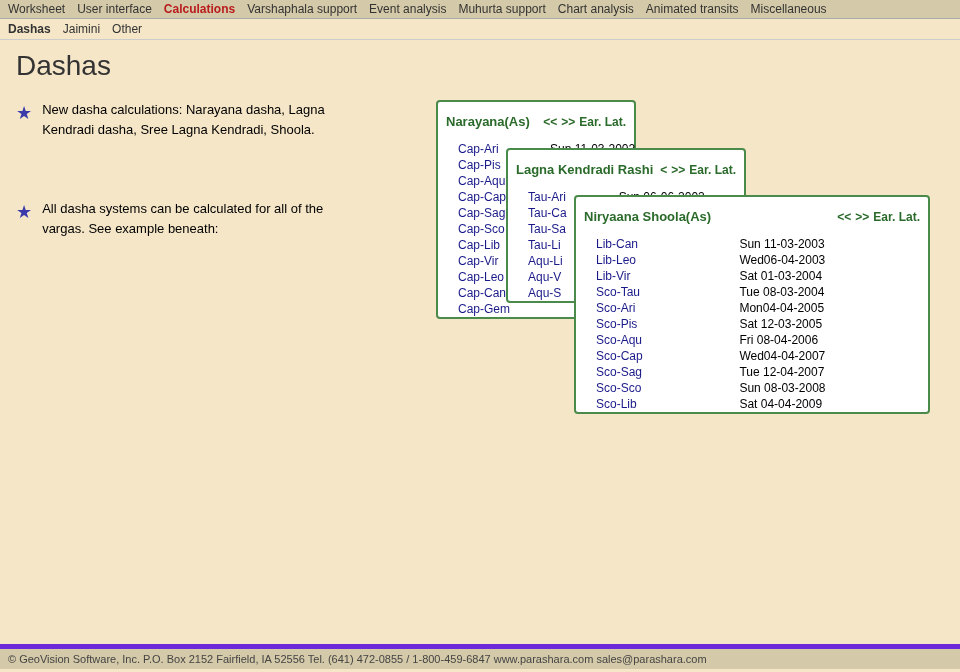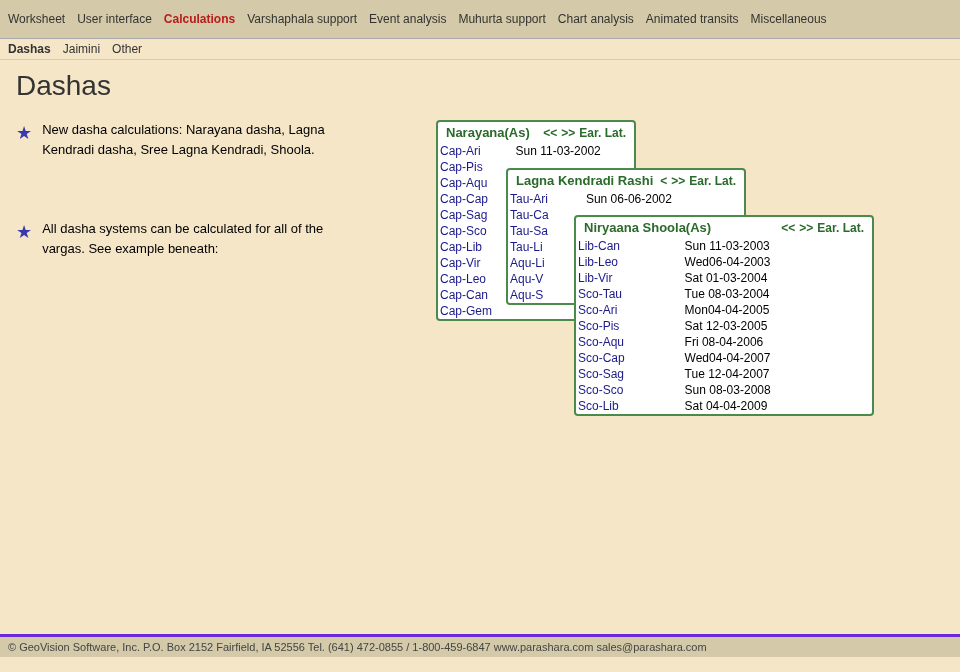--- a/index.html
+++ b/index.html
@@ -5,21 +5,21 @@
     * { margin: 0; padding: 0; box-sizing: border-box; }
     body {
       background-color: #f5e6c8;
       font-family: Arial, sans-serif;
       font-size: 13px;
       color: #000;
     }
     
     #top-nav {
       background-color: #d4c9a8;
-      padding: 12px 8px;
+      padding: 2px 8px;
       display: flex;
       gap: 12px;
       align-items: center;
       border-bottom: 1px solid #aaa;
     }
     #top-nav span {
       font-size: 12px;
       cursor: pointer;
       color: #333;
     }
@@ -75,38 +75,38 @@
     .panel {
       position: absolute;
       border: 2px solid #4a8a4a;
       background: #fff;
       border-radius: 4px;
     }
     .panel-header {
       display: flex;
       justify-content: space-between;
       align-items: center;
-      padding: 3px 8px;
+      padding: 12px 8px;
       font-size: 13px;
       font-weight: bold;
       color: #2a6a2a;
     }
     .panel-header .nav-btns {
       display: flex;
       gap: 4px;
       font-size: 12px;
       color: #2a6a2a;
     }
     .panel table {
       width: 100%;
       border-collapse: collapse;
       font-size: 12px;
     }
     .panel table td {
-      padding: 1px 2px;
+      padding: 1px 20px;
       white-space: nowrap;
     }
     .panel table td:first-child {
       color: #1a1a8a;
     }
     
     #panel-narayana {
       top: 0;
       left: 0;
       width: 200px;
@@ -119,26 +119,26 @@
     }
     
     #panel-niryaana {
       top: 90px;
       left: 180px;
       width: 280px;
     }
     
     #footer {
       background-color: #d4c9a8;
-      border-top: 3px solid #6d28d9;
+      border-top: 5px solid #6d28d9;
       padding: 4px 8px;
       font-size: 11px;
       color: #444;
       position: fixed;
-      bottom: 15px;
+      bottom: 3px;
       width: 100%;
     }
     .panels-relative-wrapper {
       position: relative;
       width: 100%;
       height: 360px;
     }
     .content-left {
       position: absolute;
       left: 0;
@@ -280,21 +280,21 @@
               <td></td>
             </tr>
         <tr>
               <td>Aqu-S</td>
               <td></td>
             </tr>
       </tbody>
         </table>
     </div>
 
-    <div class="panel" id="panel-niryaana" style="top:95px; left:558px; width:300px; z-index:3;">
+    <div class="panel" id="panel-niryaana" style="top:95px; left:558px; width:356px; z-index:3;">
       <div class="panel-header">
         <span>Niryaana Shoola(As)</span>
         <span class="nav-btns">
           <span>&lt;&lt;</span>
           <span>&gt;&gt;</span>
           <span>Ear. Lat.</span>
         </span>
       </div>
       <table>
         <tbody>

